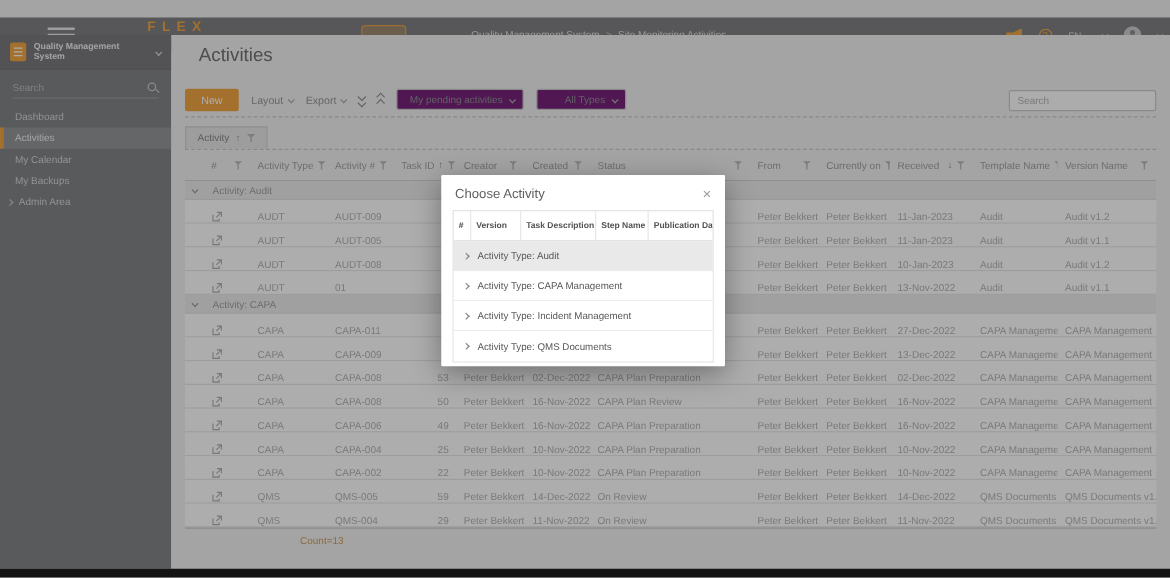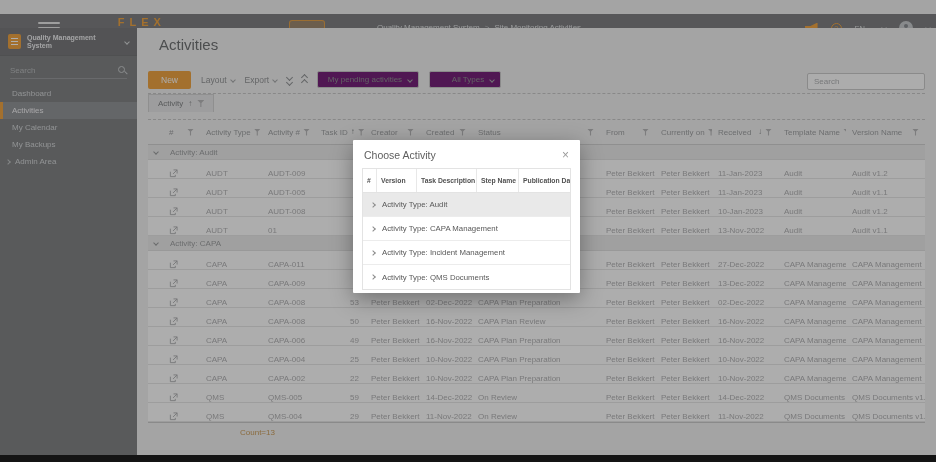--- a/index.html
+++ b/index.html
@@ -54,21 +54,21 @@
   .page-title{position:absolute;left:22px;top:8px;font-size:15px;color:#6b6d6f}
   .toolbar{position:absolute;left:11px;right:11px;top:38px;height:28px;display:flex;align-items:center;gap:10px;border-bottom:1px dashed #c6c6c6}
   .btn-new{background:#f0a23c;color:#fff;border:none;font-size:8.5px;padding:4px 13px;border-radius:2px;cursor:pointer;font-family:inherit}
   .tb-link{display:flex;align-items:center;gap:4px;font-size:8.5px;color:#8f9193;cursor:pointer}
   .tb-link .cv{color:#a5a7a9}
   .sel-box{display:flex;align-items:center;justify-content:flex-end;gap:6px;border:1px solid #c9c9c9;background:#701a75;font-size:8px;color:#8c8e90;padding:3px 6px;border-radius:2px;cursor:pointer}
   .sel-box .cv{color:#a5a7a9}
   .tb-search{margin-left:auto}
   .tb-search input{width:118px;border:1px solid #c9c9c9;background:#fdfdfd;font-size:8px;color:#6e7072;padding:3px 6px;border-radius:2px;outline:none;font-family:inherit}
   .tb-search input::placeholder{color:#aeb0b2}
-  .tabs{position:absolute;left:11px;right:11px;top:66px;height:26px;border-bottom:1px dashed #c6c6c6;display:flex;align-items:flex-start}
+  .tabs{position:absolute;left:11px;right:11px;top:66px;height:26px;border-bottom:1px dashed #c6c6c6;display:flex;align-items:flex-end}
   .tab{display:inline-flex;align-items:center;gap:5px;background:#e7e7e8;border:1px solid #d2d2d2;border-bottom:none;font-size:8px;color:#7f8183;padding:4px 9px;cursor:pointer}
   .sort{font-size:8px;color:#8a8c8e;line-height:1}
   .funnel{display:inline-block;width:7px;height:7px;background:#b5b5b7;clip-path:polygon(0 0,100% 0,58% 42%,58% 100%,42% 100%,42% 42%);cursor:pointer;flex:none}
 
   
   .grid{position:absolute;left:11px;right:11px;top:92px}
   .gh{display:flex;height:25px;align-items:center;background:#f2f2f2;border-bottom:1px solid #d2d2d2;font-size:8px;color:#9b9d9f}
   .hc{display:flex;align-items:center;justify-content:space-between;padding:0 6px;overflow:hidden;white-space:nowrap;gap:3px}
   .hc .ic{display:flex;align-items:center;gap:3px}
   .c-chev{width:15px;flex:none;padding:0}

